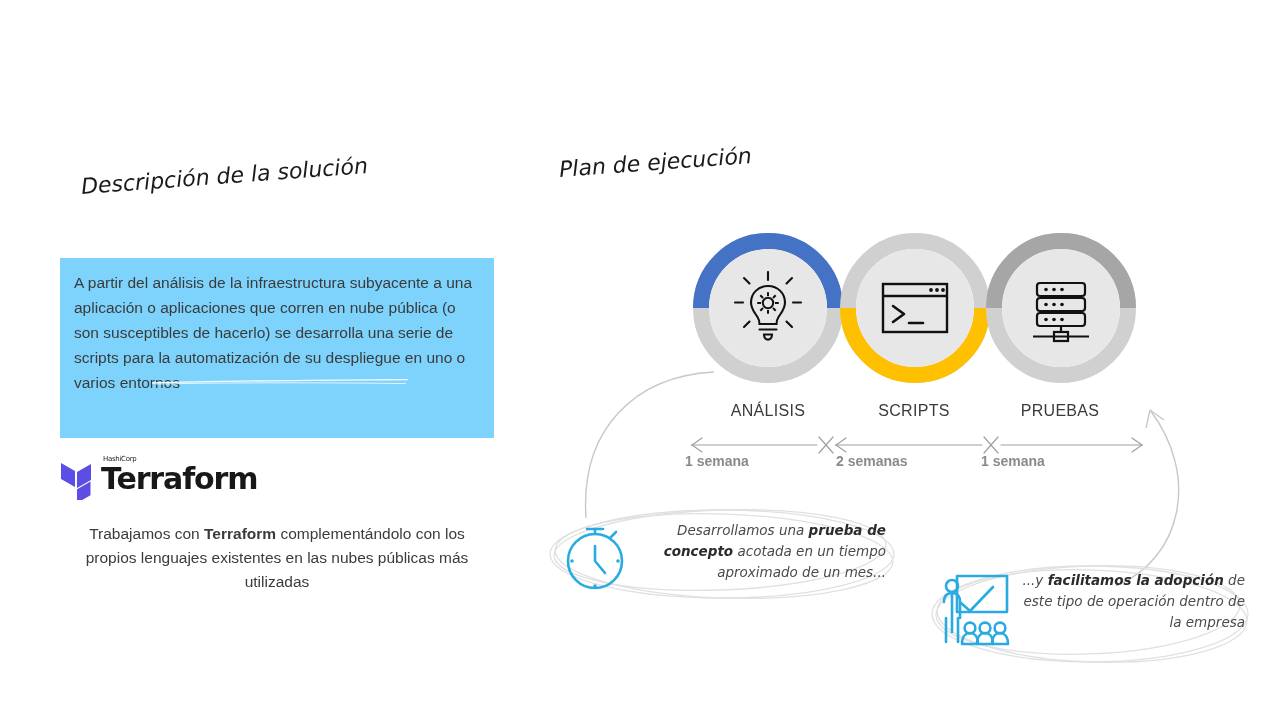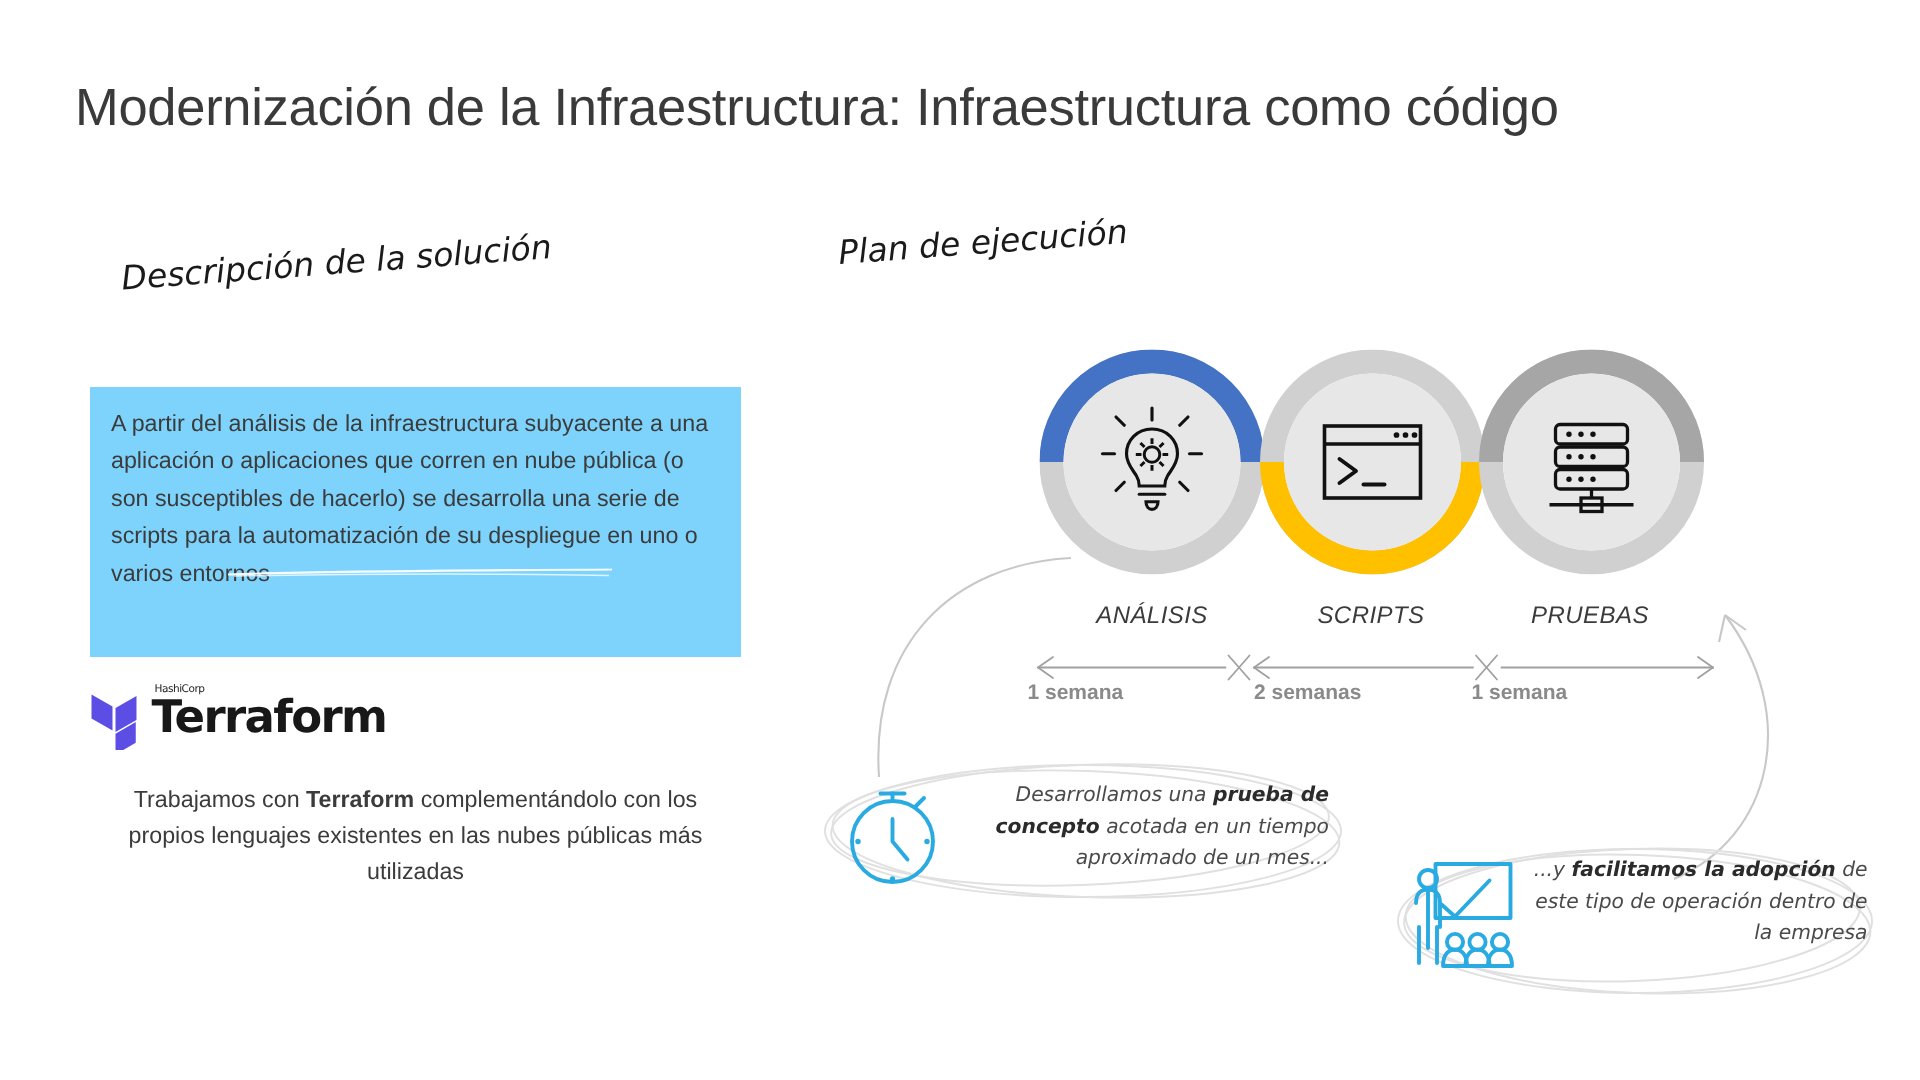--- a/index.html
+++ b/index.html
@@ -76,21 +76,21 @@
 
   
   .circle{position:absolute;width:150px;height:150px;}
   .circle .ico{position:absolute;left:35px;top:35px;width:80px;height:80px;}
   .c1{left:693px;top:233px;}
   .c2{left:840px;top:233px;}
   .c3{left:986px;top:233px;}
 
   .step-label{
     position:absolute;top:402px;width:160px;text-align:center;
-    font-size:16px;color:#3B3B3B;letter-spacing:.3px;font-style:italic;
+    font-size:16px;color:#3B3B3B;letter-spacing:.3px;
   }
   .l1{left:688px;}
   .l2{left:834px;}
   .l3{left:980px;}
 
   
   .timeline{position:absolute;left:676px;top:432px;width:480px;height:26px;}
   .dur{
     position:absolute;top:453px;width:160px;text-align:left;
     font-size:14px;font-weight:700;color:#8A8A8A;
@@ -116,21 +116,20 @@
   
   .arc-left{position:absolute;left:566px;top:366px;width:150px;height:190px;}
   .arc-right{position:absolute;left:1096px;top:398px;width:140px;height:196px;}
 </style>
 </head>
 <body>
 
 <div class="slide">
 
 
-  <div class="page-title">Modernización de la Infraestructura: Infraestructura como código</div>
 
   <div class="hand heading-desc">Descripción de la solución</div>
 
   <div class="desc-box">
     <div class="desc-text">A partir del análisis de la infraestructura subyacente a una aplicación o aplicaciones que corren en nube pública (o son susceptibles de hacerlo) se desarrolla una serie de scripts para la automatización de su despliegue en uno o varios entornos</div>
   </div>
   <svg class="desc-underline" viewBox="0 0 260 6">
     <path d="M2 4 C70 1.6 175 1.2 258 0.6" stroke="#ffffff" stroke-width="1.4" fill="none" opacity=".95"></path>
     <path d="M6 5 C90 3.4 190 3.6 256 4.6" stroke="#ffffff" stroke-width="1" fill="none" opacity=".75"></path>
   </svg>

